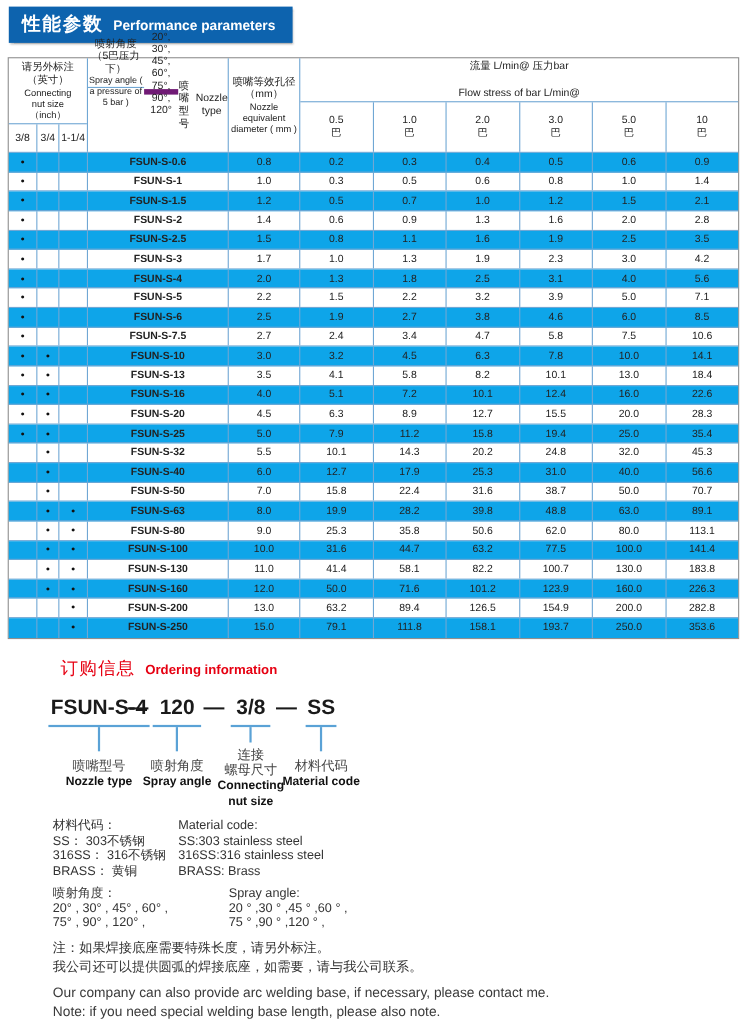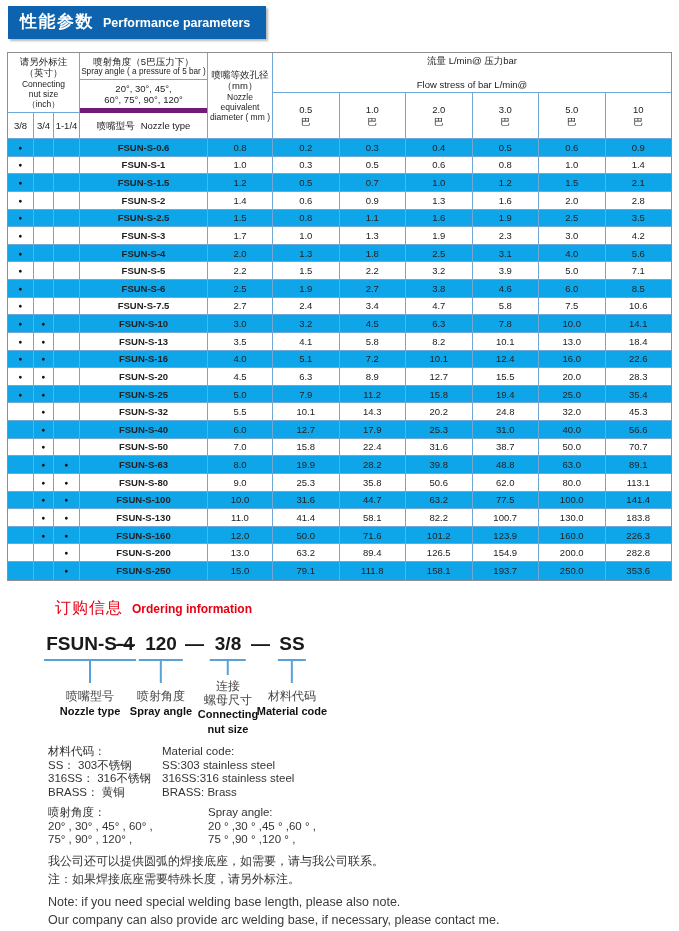--- a/index.html
+++ b/index.html
@@ -20,21 +20,21 @@
   .thead{display:flex;height:86px;border-bottom:1px solid #70a7d4;}
   .hc{display:flex;flex-direction:column;align-items:center;justify-content:center;
       text-align:center;line-height:1.18;}
   .col-nut{width:72px;border-right:1px solid #70a7d4;display:flex;flex-direction:column;}
   .nut-top{height:60px;border-bottom:1px solid #70a7d4;}
   .sizes{display:flex;flex:1;}
   .sz{display:flex;align-items:center;justify-content:center;}
   .sz38{width:26px;border-right:1px solid #70a7d4;}
   .sz34{width:20px;border-right:1px solid #70a7d4;}
   .sz114{flex:1;}
-  .col-spray{width:128px;border-right:1px solid #70a7d4;display:flex;flex-direction:column;}
+  .col-spray{width:128px;border-right:1px solid #70a7d4;display:flex;flex-direction:row;}
   .spray-title{height:27px;border-bottom:1px solid #70a7d4;}
   .spray-title .en-sm{font-size:8.2px;}
   .angles{height:33px;border-bottom:5px solid #701a75;}
   .ntype{flex:1;flex-direction:row;gap:6px;}
   .col-dia{width:65px;border-right:1px solid #70a7d4;}
   .col-dia .en-sm{font-size:8.5px;}
   .col-flow{flex:1;display:flex;flex-direction:column;}
   .flow-title{height:40px;border-bottom:1px solid #70a7d4;flex-direction:column;gap:12px;}
   .pressures{display:flex;flex:1;}
   .pcell{flex:1;border-right:1px solid #70a7d4;display:flex;flex-direction:column;
@@ -551,21 +551,21 @@
       <div>75° , 90° , 120° ,</div>
     </div>
     <div>
       <div>Spray angle:</div>
       <div>20 ° ,30 ° ,45 ° ,60 ° ,</div>
       <div>75 ° ,90 ° ,120 ° ,</div>
     </div>
   </div>
 
   <div class="notes-zh">
+    <div>注：如果焊接底座需要特殊长度，请另外标注。</div>
     <div>我公司还可以提供圆弧的焊接底座，如需要，请与我公司联系。</div>
-    <div>注：如果焊接底座需要特殊长度，请另外标注。</div>
   </div>
   <div class="notes-en">
+    <div>Our company can also provide arc welding base, if necessary, please contact me.</div>
     <div>Note: if you need special welding base length, please also note.</div>
-    <div>Our company can also provide arc welding base, if necessary, please contact me.</div>
   </div>
 
 </div>
 
 </body></html>

